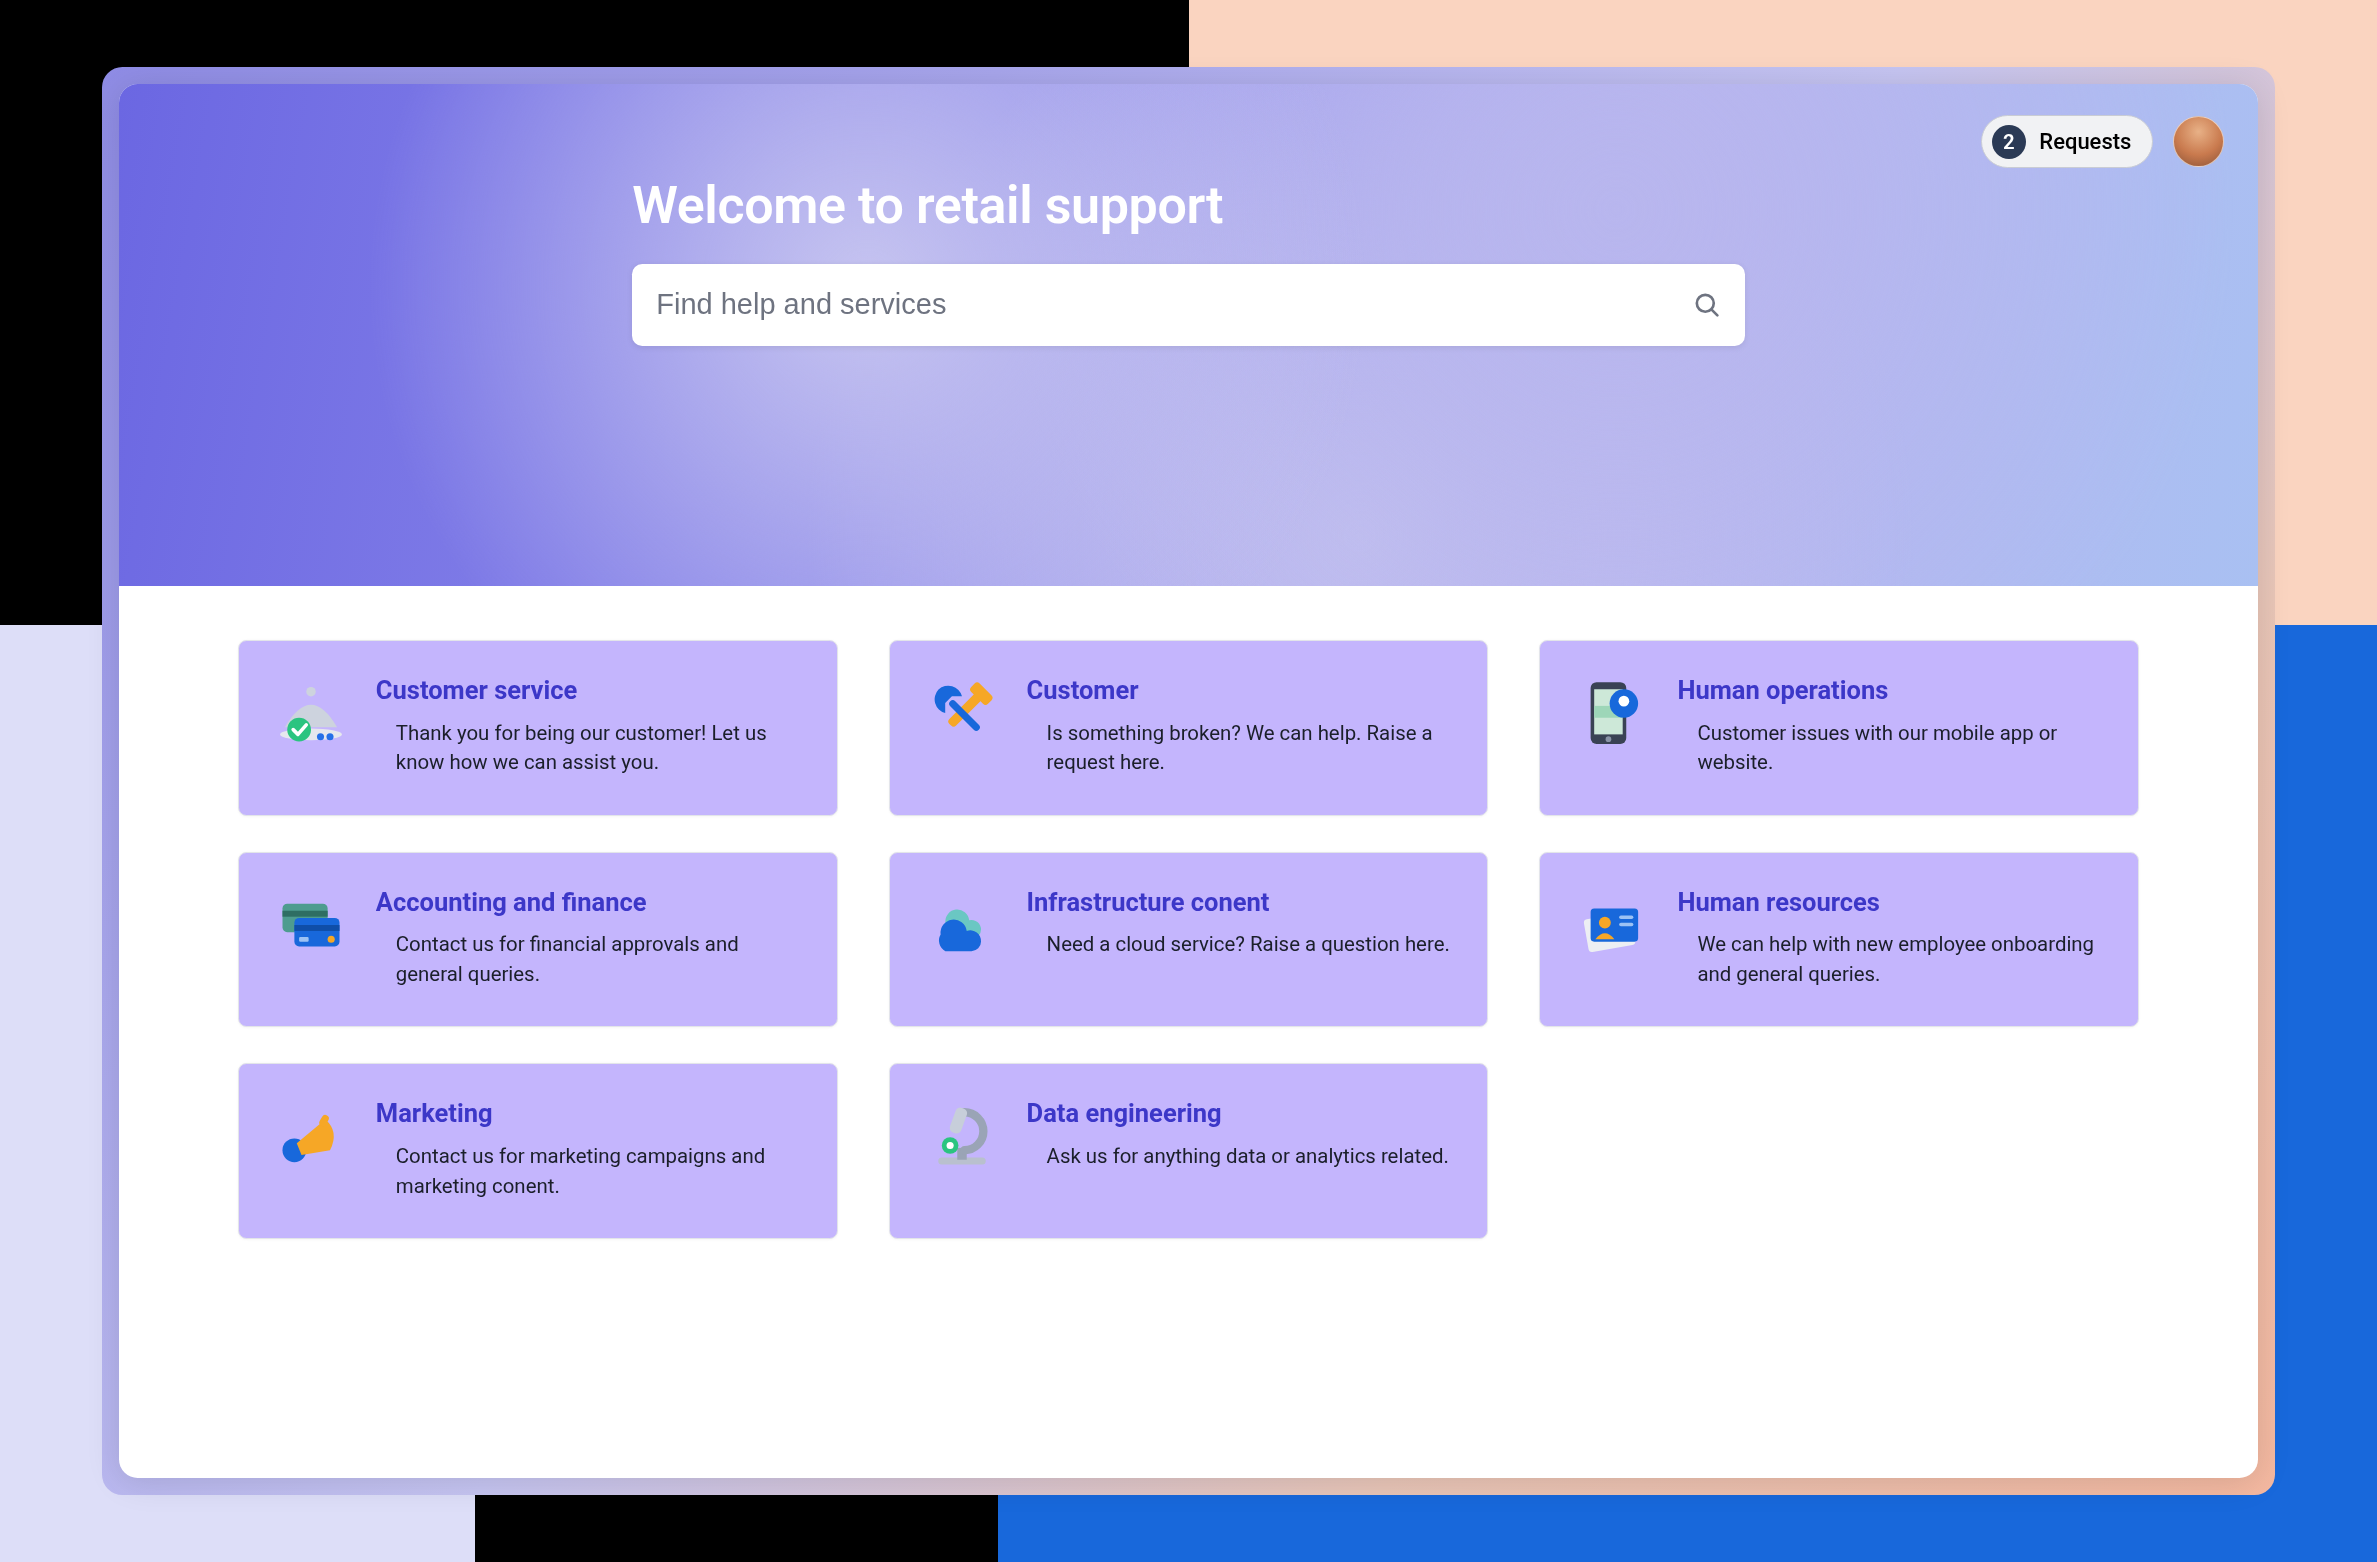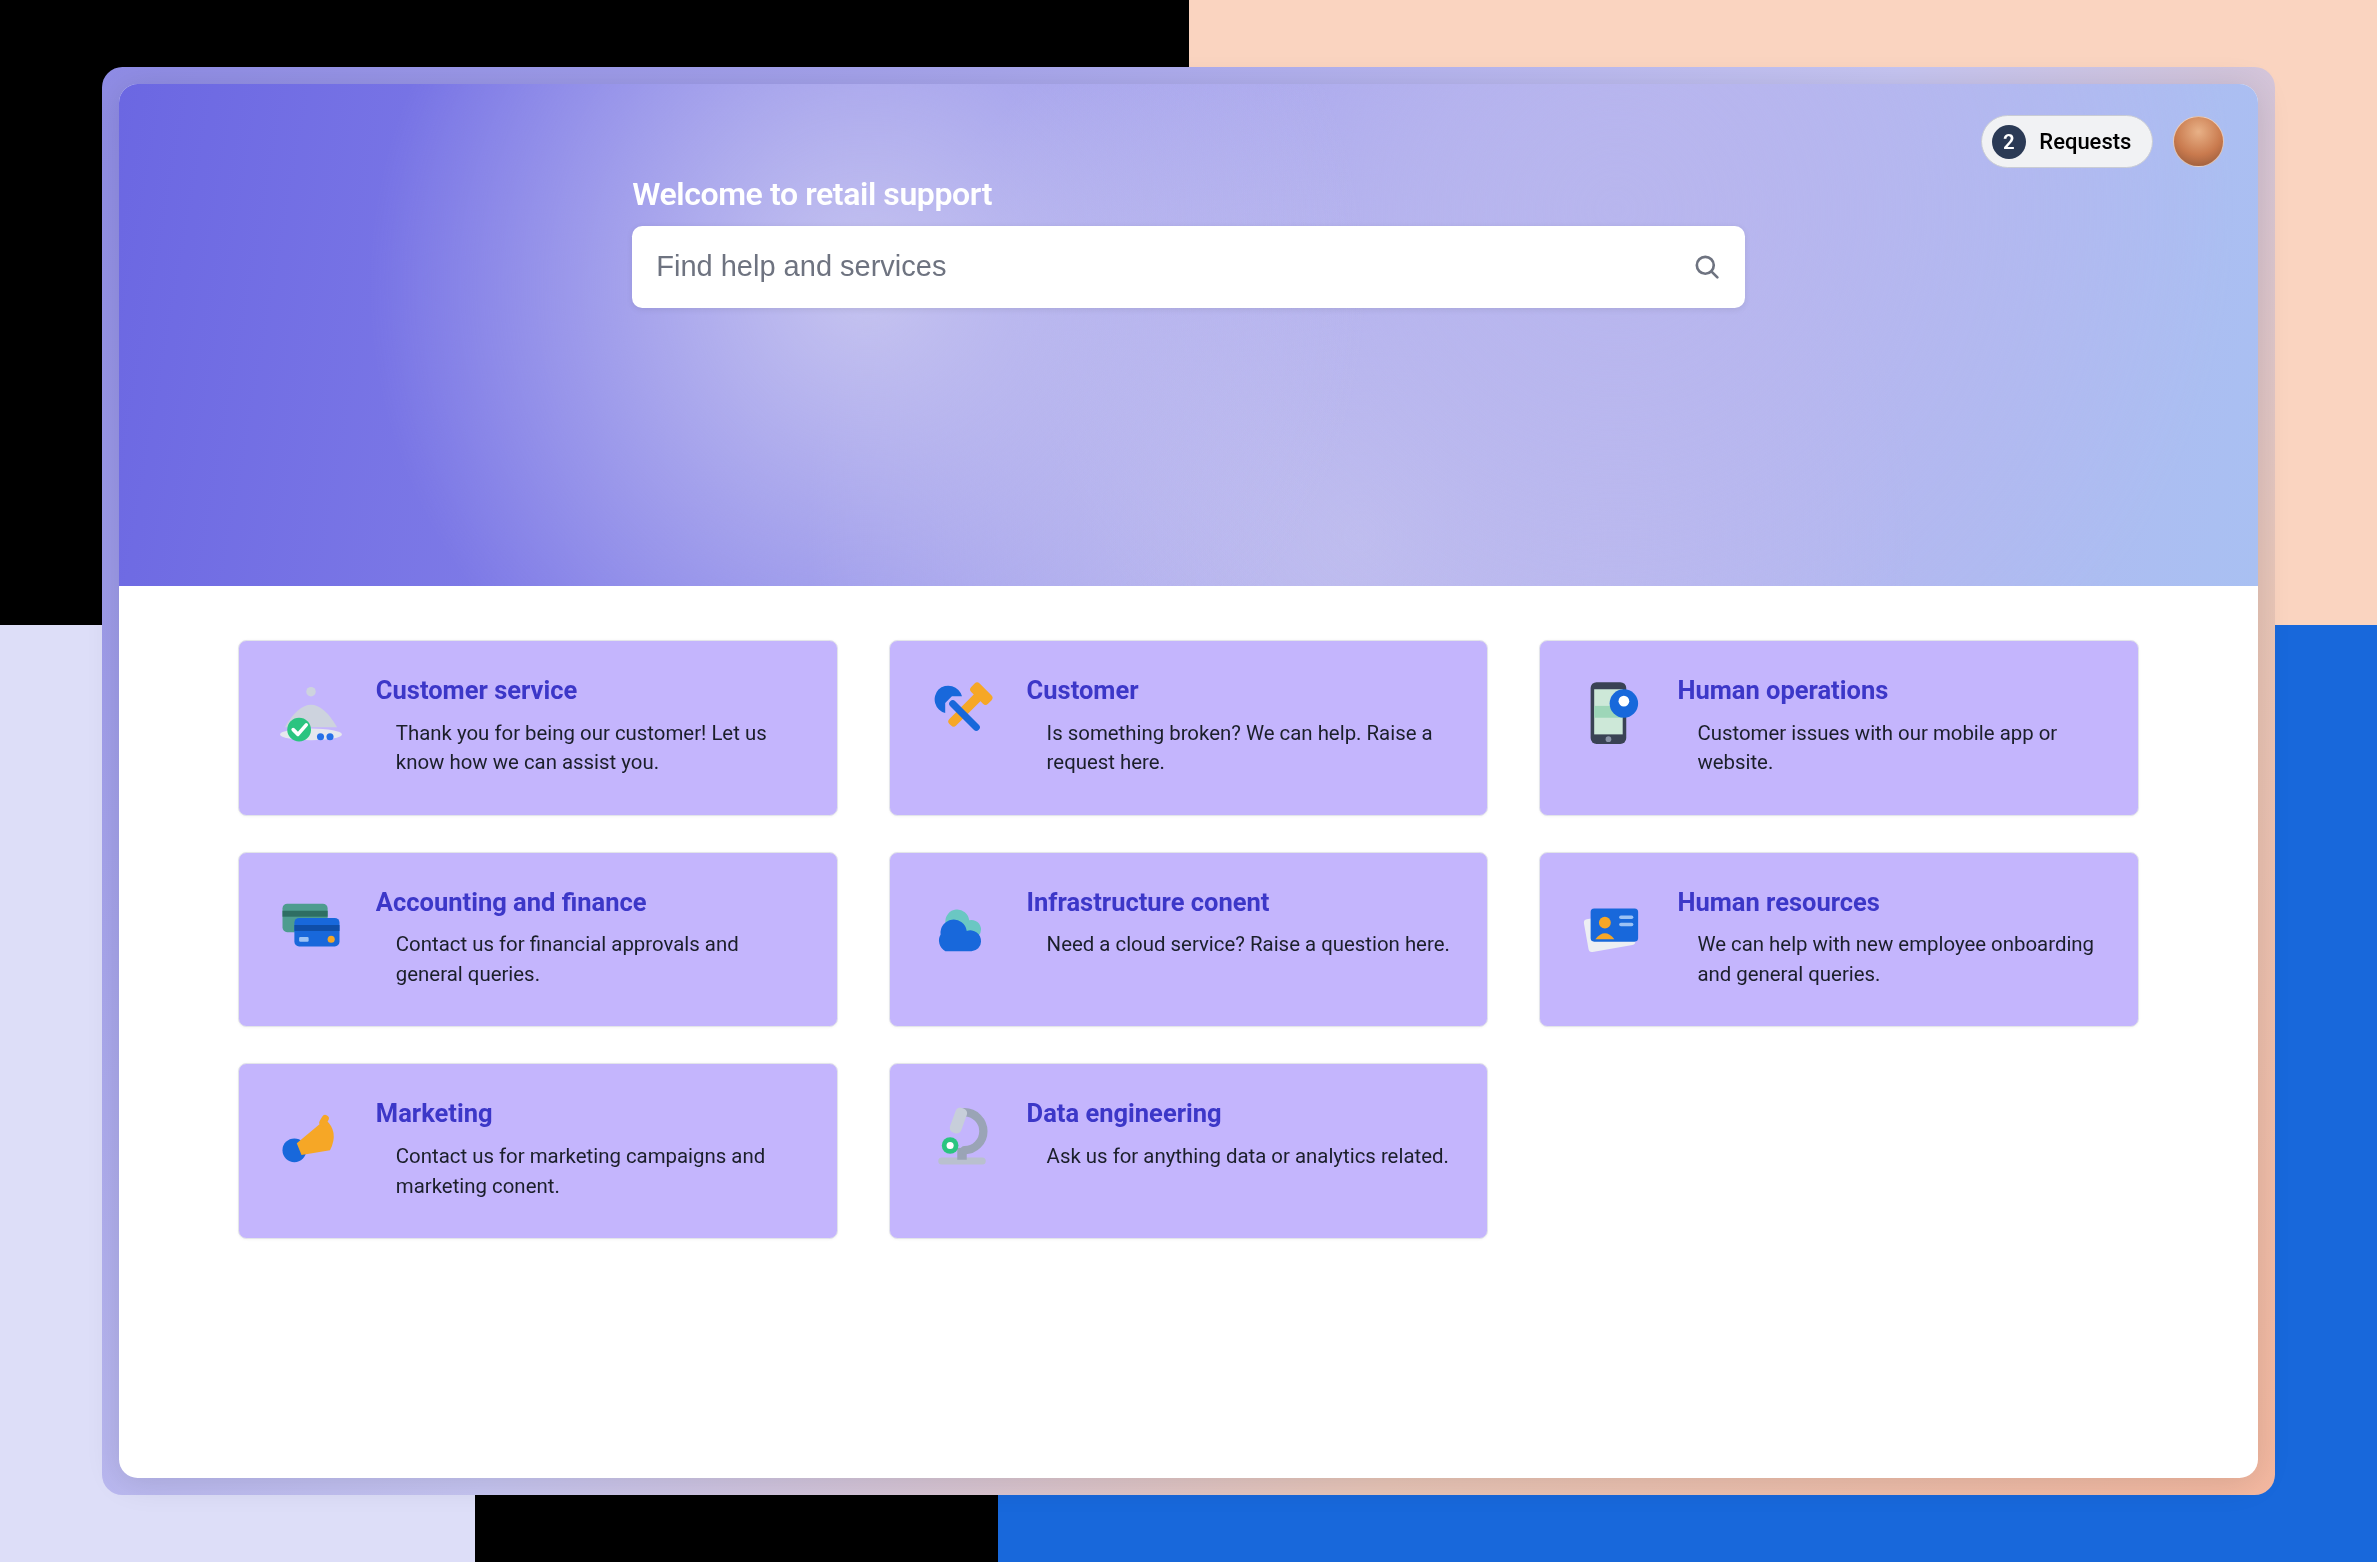--- a/index.html
+++ b/index.html
@@ -68,26 +68,26 @@
       linear-gradient(100deg, #6B67E2 0%, #8F8CEB 40%, #B6B4F0 70%, #A9C0F2 100%);
   }
   .hero-inner {
     position: absolute;
     left: 24%;
     right: 24%;
     top: 18%;
   }
   .hero-title {
     color: #fff;
-    font-size: 32px;
+    font-size: 52px;
     font-weight: 600;
     letter-spacing: -0.4px;
   }
   .search {
-    margin-top: 13px;
+    margin-top: 28px;
     background: #fff;
     border-radius: 10.2px;
     height: 82px;
     display: flex;
     align-items: center;
     padding: 16px 24px;
     box-shadow: 0 1.7px 6.8px rgba(0,0,0,0.08);
   }
   .search input {
     flex: 1;

